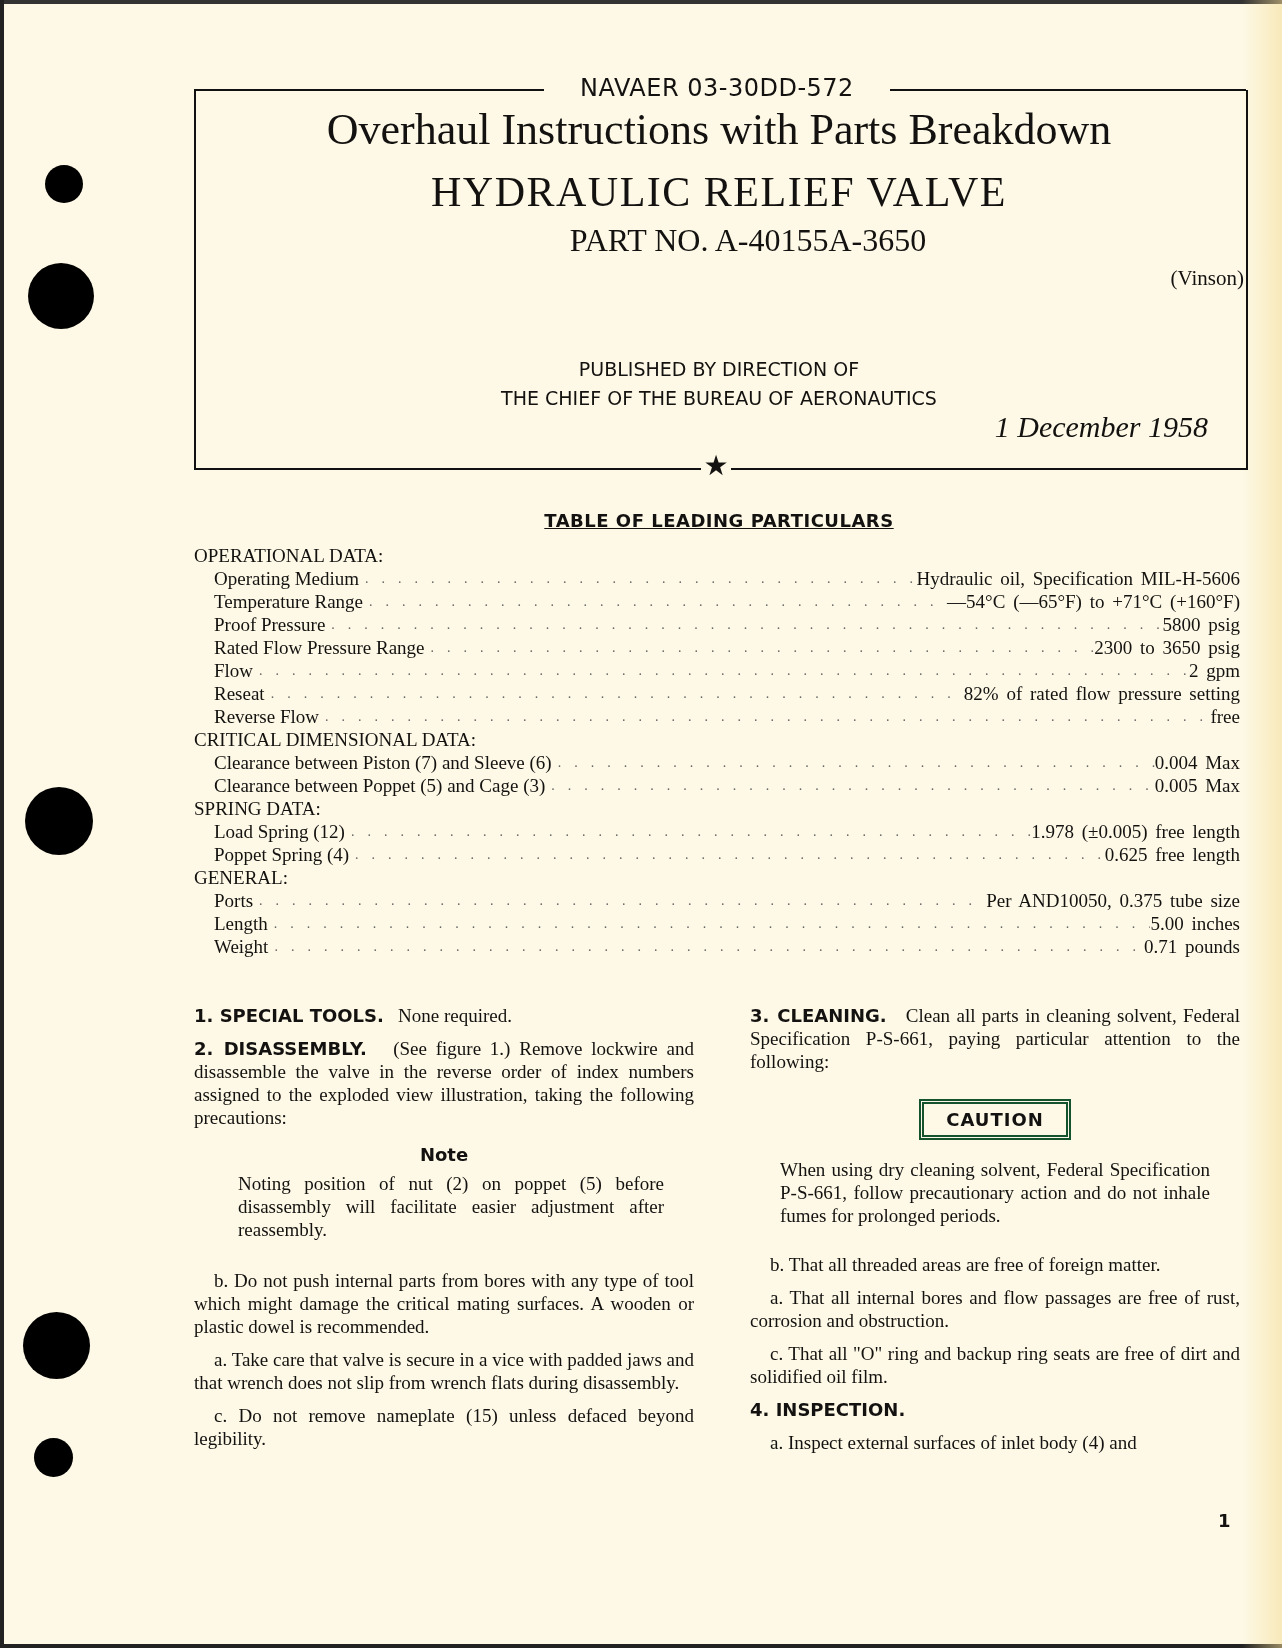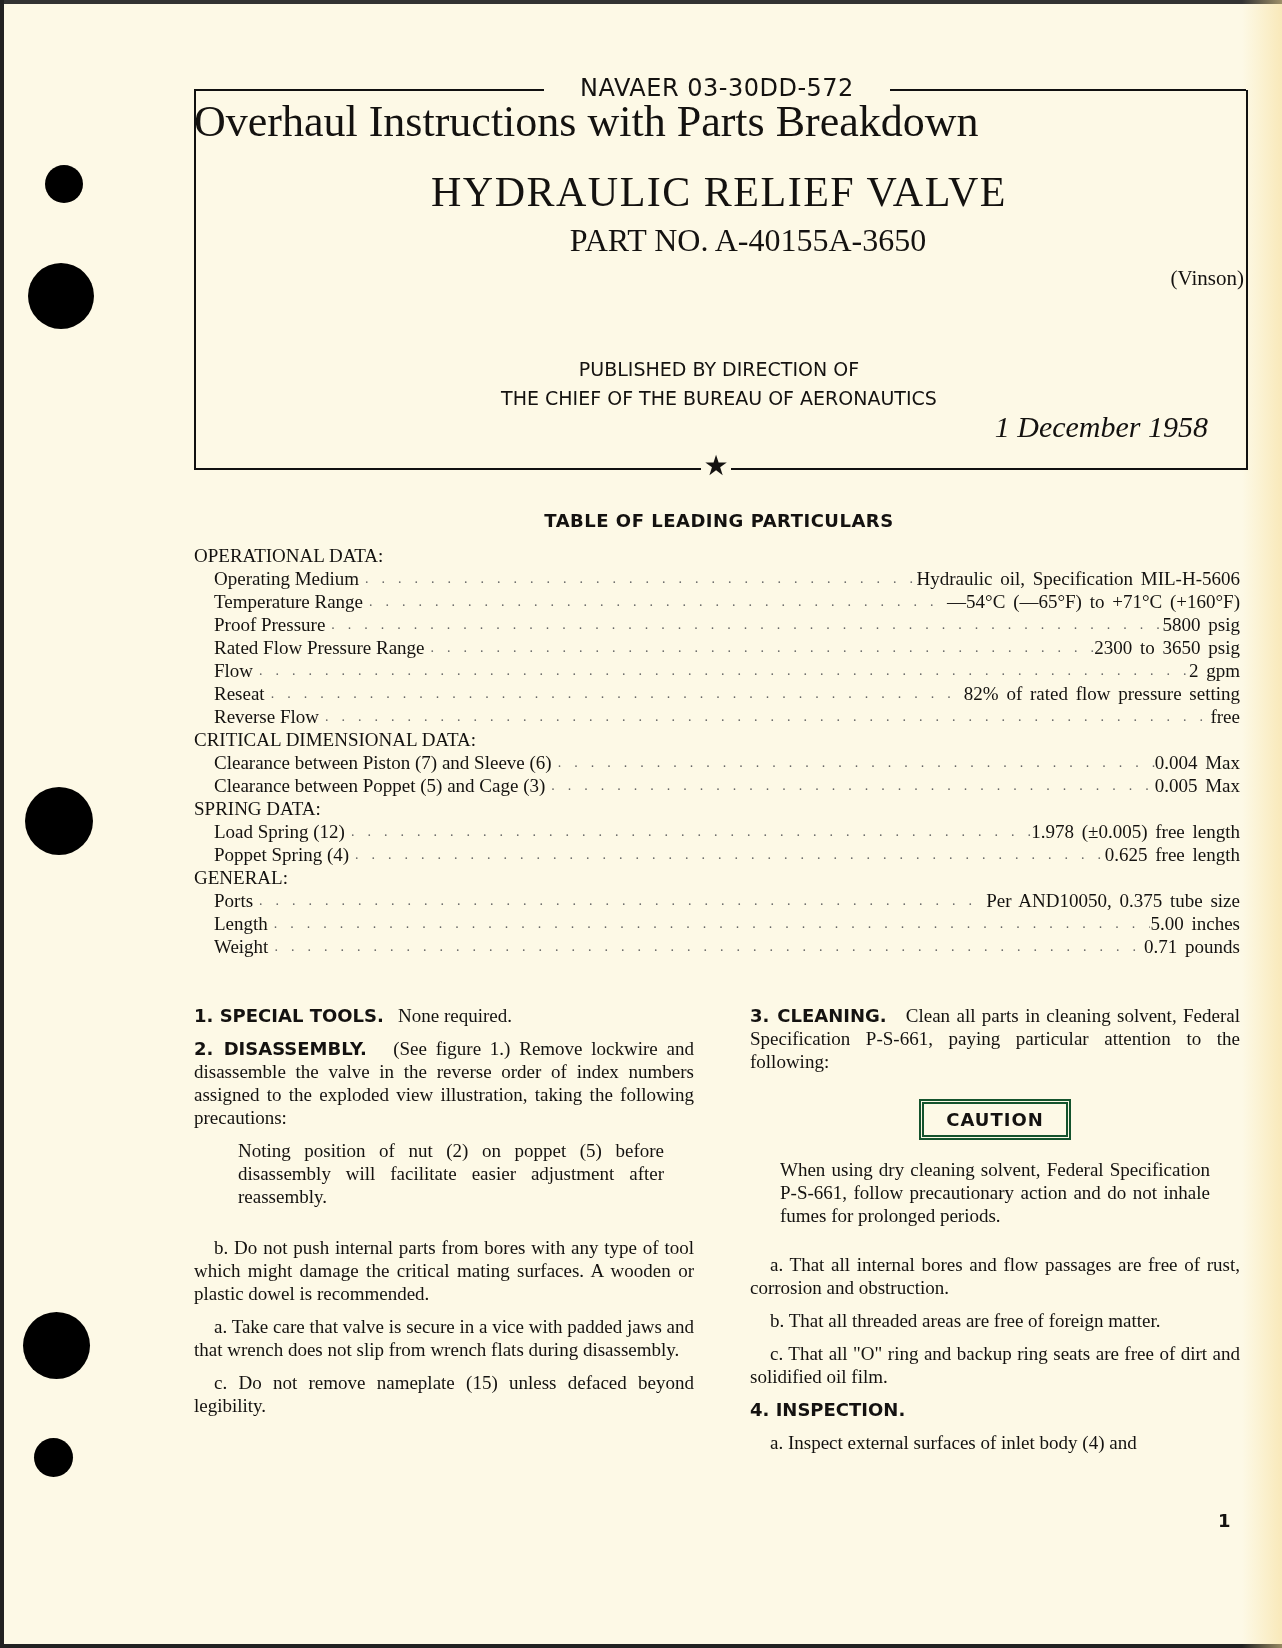--- a/index.html
+++ b/index.html
@@ -16,38 +16,38 @@
     background: linear-gradient(90deg, rgba(250,240,200,0) 0%, rgba(245,220,150,0.55) 100%); }
   .hole { position: absolute; background: #000; border-radius: 50%; }
 
   
   .header-box { position: absolute; left: 194px; top: 90px; width: 1050px; height: 378px;
     border-left: 2px solid #111; border-right: 2px solid #111; border-bottom: 2px solid #111; }
   .hdr-top-line-l { position: absolute; left: 194px; top: 89px; width: 350px; height: 2px; background: #111; }
   .hdr-top-line-r { position: absolute; left: 890px; top: 89px; width: 356px; height: 2px; background: #111; }
   .navaer { position: absolute; left: 550px; top: 74px; width: 334px; text-align: center;
     font-family: "DejaVu Sans", sans-serif; font-size: 24px; letter-spacing: 0.5px; }
-  .title1 { position: absolute; left: 194px; top: 96px; width: 1050px; text-align: left;
+  .title1 { position: absolute; left: 194px; top: 104px; width: 1050px; text-align: center;
     font-size: 44px; }
   .title2 { position: absolute; left: 194px; top: 168px; width: 1050px; text-align: center;
     font-size: 42px; letter-spacing: 1.5px; }
   .title3 { position: absolute; left: 194px; top: 222px; width: 1050px; text-align: center;
     font-size: 32px; margin-left: 29px; }
   .vinson { position: absolute; left: 194px; top: 266px; width: 1050px; text-align: right;
     font-size: 21px; }
   .pub { position: absolute; left: 194px; top: 355px; width: 1050px; text-align: center;
     font-family: "DejaVu Sans", sans-serif; font-size: 19px; line-height: 29px; }
   .date { position: absolute; left: 900px; top: 410px; width: 308px; text-align: right;
     font-style: italic; font-size: 30px; }
   .star { position: absolute; left: 701px; top: 451px; width: 30px; text-align: center;
     font-size: 28px; line-height: 30px; background: #fdf9e6; }
 
   
   .tlp-title { position: absolute; left: 194px; top: 510px; width: 1050px; text-align: center;
-    font-family: "DejaVu Sans", sans-serif; font-weight: bold; font-size: 18px; letter-spacing: 0.5px; }
+    font-family: "DejaVu Sans", sans-serif; font-weight: bold; font-size: 18px; letter-spacing: 0.5px; text-decoration: underline; }
   .tlp { position: absolute; left: 194px; top: 544px; width: 1046px; font-size: 19px; }
   .tlp .cat { height: 23px; line-height: 23px; }
   .tlp .row { display: flex; height: 23px; line-height: 23px; padding-left: 20px; }
   .tlp .row .lbl { white-space: nowrap; }
   .tlp .row .dots { flex: 1; overflow: hidden; white-space: nowrap; color: #666;
     letter-spacing: 13px; padding: 0 6px; font-size: 14px; }
   .tlp .row .val { white-space: nowrap; text-align: right; word-spacing: 3px; }
 
   
   .col { position: absolute; font-size: 19px; line-height: 23px; text-align: justify; }
@@ -176,37 +176,38 @@
 
 <div class="col col-left">
   <p>
     <span class="sec-head">1. SPECIAL TOOLS.</span>&nbsp;&nbsp;
     <span>None required.</span>
   </p>
   <p>
     <span class="sec-head">2. DISASSEMBLY.</span>&nbsp;&nbsp;
     <span>(See figure 1.) Remove lockwire and disassemble the valve in the reverse order of index numbers assigned to the exploded view illustration, taking the following precautions:</span>
   </p>
+  <div class="note-title">Note</div>
   <div class="note-body">Noting position of nut (2) on poppet (5) before disassembly will facilitate easier adjustment after reassembly.</div>
   <p class="indent">b. Do not push internal parts from bores with any type of tool which might damage the critical mating surfaces. A wooden or plastic dowel is recommended.</p>
   <p class="indent">a. Take care that valve is secure in a vice with padded jaws and that wrench does not slip from wrench flats during disassembly.</p>
   <p class="indent">c. Do not remove nameplate (15) unless defaced beyond legibility.</p>
 </div>
 
 <div class="col col-right">
   <p>
     <span class="sec-head">3. CLEANING.</span>&nbsp;&nbsp;
     <span>Clean all parts in cleaning solvent, Federal Specification P-S-661, paying particular attention to the following:</span>
   </p>
   <div class="caution-wrap">
     <span class="caution-box">CAUTION</span>
   </div>
   <div class="caution-body">When using dry cleaning solvent, Federal Specification P-S-661, follow precautionary action and do not inhale fumes for prolonged periods.</div>
+  <p class="indent">b. That all threaded areas are free of foreign matter.</p>
   <p class="indent">a. That all internal bores and flow passages are free of rust, corrosion and obstruction.</p>
-  <p class="indent">b. That all threaded areas are free of foreign matter.</p>
   <p class="indent">c. That all "O" ring and backup ring seats are free of dirt and solidified oil film.</p>
   <p>
     <span class="sec-head">4. INSPECTION.</span>
   </p>
   <p class="indent">a. Inspect external surfaces of inlet body (4) and</p>
 </div>
 
 <div class="page-num">1</div>
 
 </body></html>

